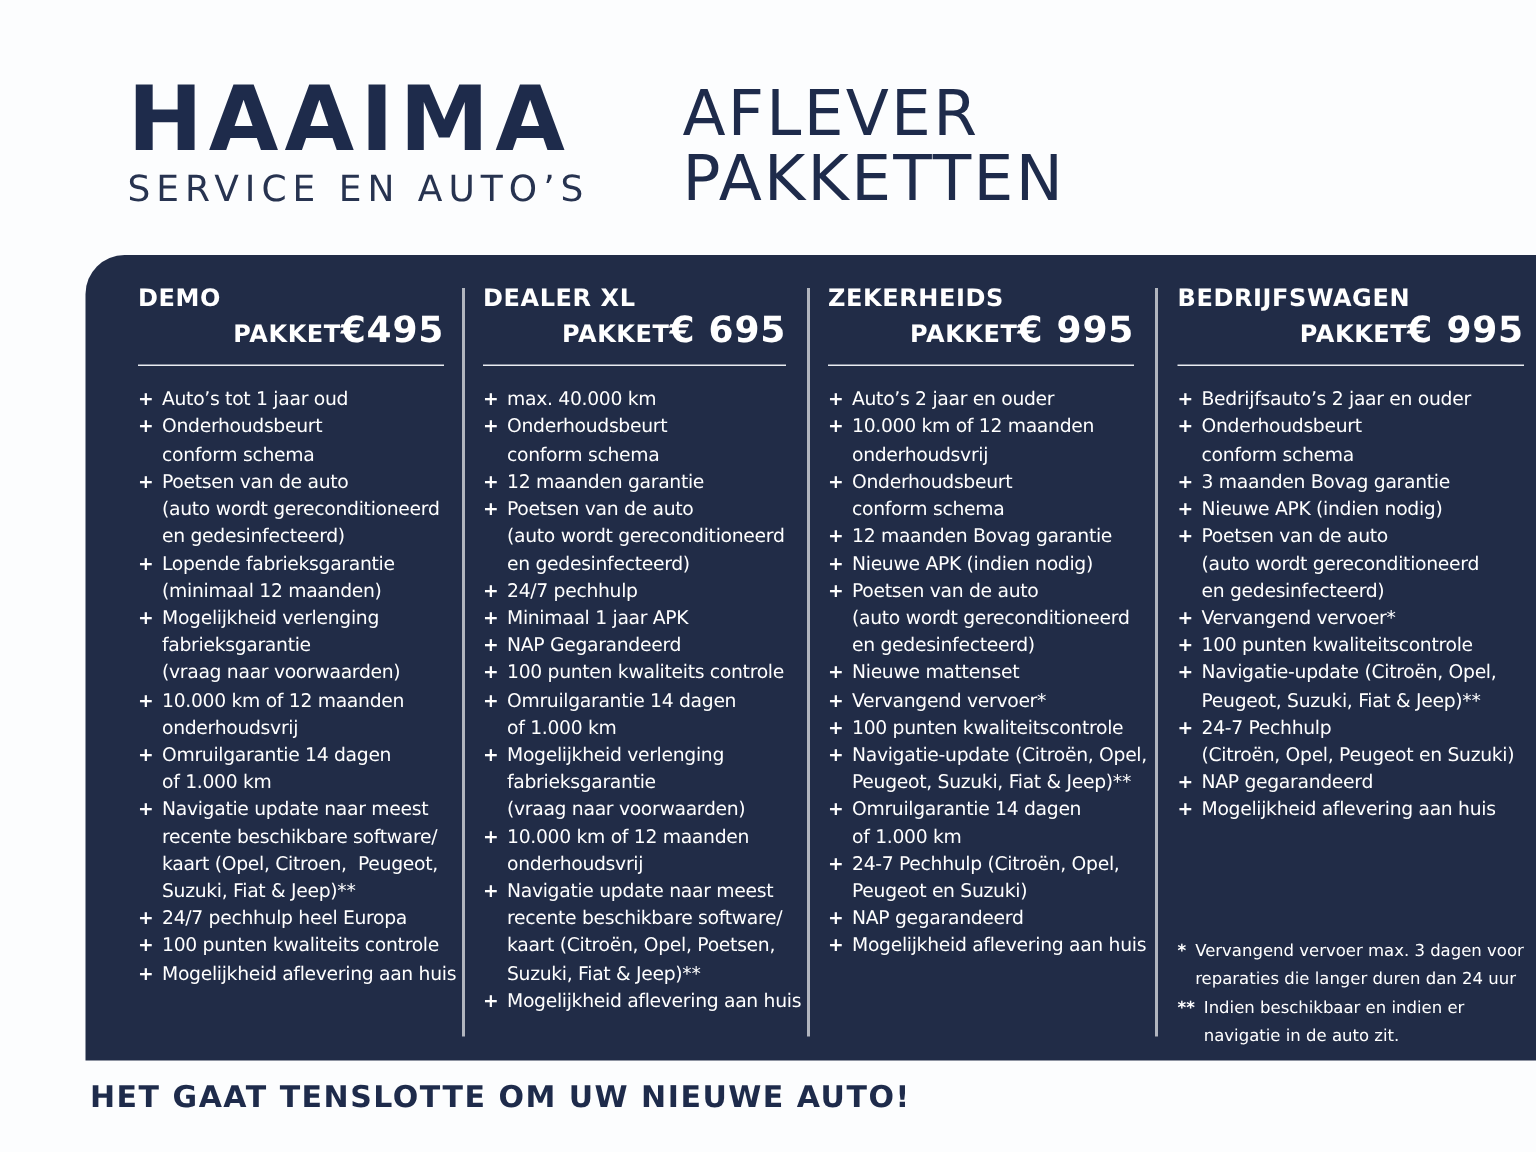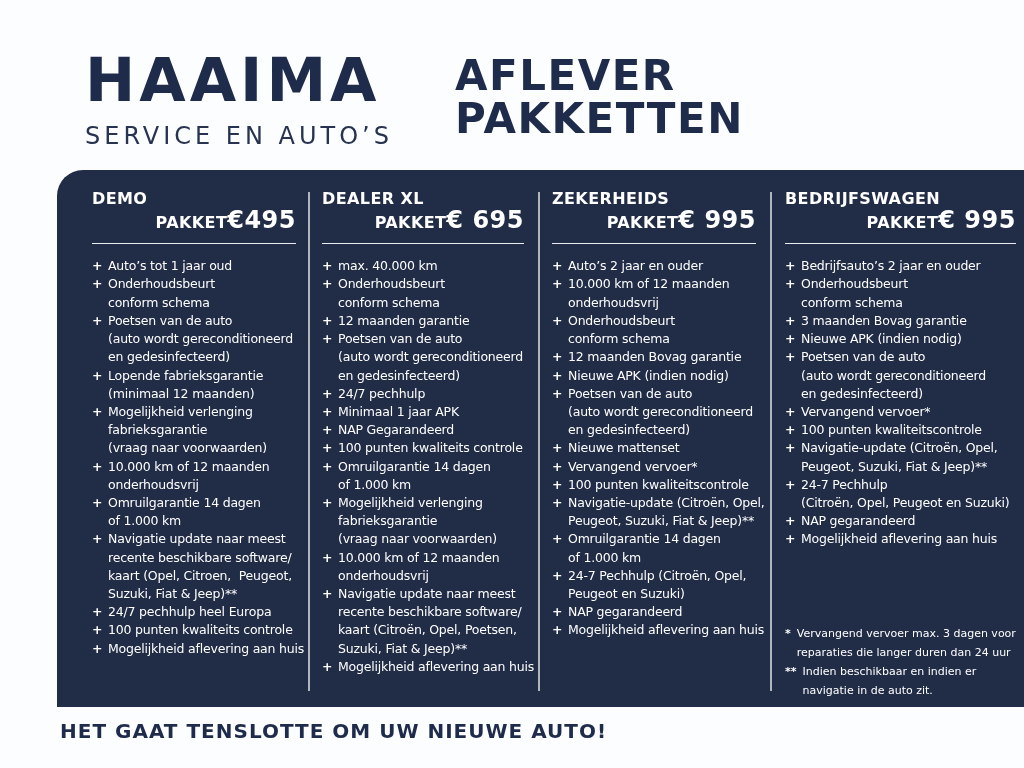--- a/index.html
+++ b/index.html
@@ -10,25 +10,25 @@
     font-family:"DejaVu Sans","Liberation Sans",sans-serif;
   }
   
   .brand { position:absolute; left:85px; top:50px; }
   .brand-name {
     font-size:60px; font-weight:800; color:#1e2b4b;
     letter-spacing:4px; line-height:1;
   }
   .brand-tagline {
     font-size:24px; font-weight:400; color:#273350;
-    letter-spacing:4px; margin-top:12px; white-space:nowrap;text-align:right;
+    letter-spacing:4px; margin-top:2px; white-space:nowrap;text-align:right;
   }
   .doc-title {
     position:absolute; left:455px; top:54px;
-    font-size:42px; font-weight:700; color:#1e2b4b;
+    font-size:42px; font-weight:400; color:#1e2b4b;
     line-height:1.03; letter-spacing:1.5px; white-space:nowrap;
   }
   
   .panel {
     position:absolute; left:57px; top:170px; width:967px; height:537px;
     background:#212c47; border-top-left-radius:26px;
     display:grid; grid-template-columns:251px 230px 232px 1fr;
     color:#fff;
   }
   .col { position:relative; padding:20px 14px 0 14px; }

